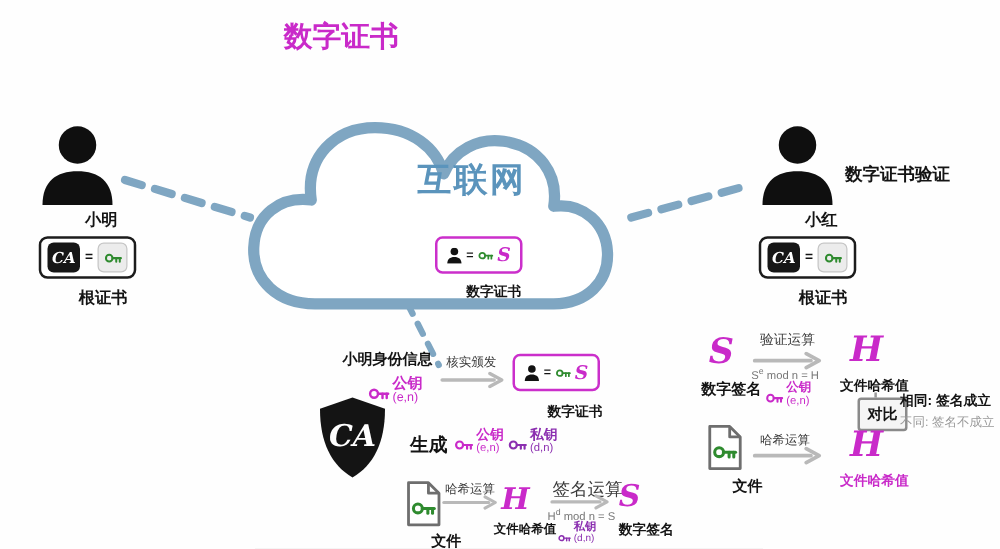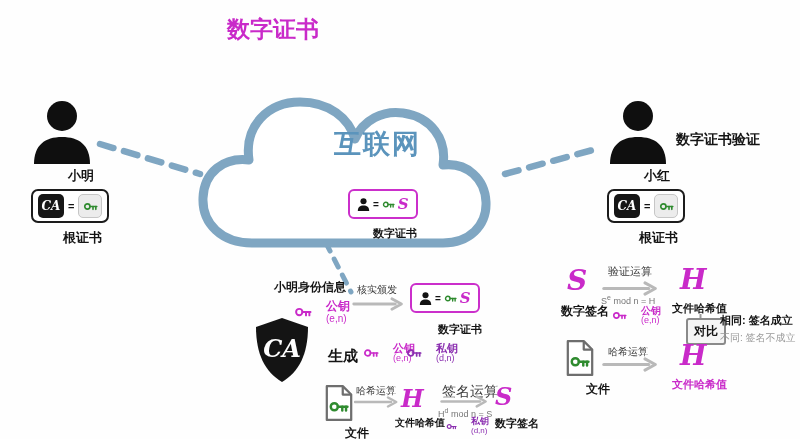--- a/index.html
+++ b/index.html
@@ -35,21 +35,21 @@
   .green{color:#2f8b2f}
   .magenta{color:#c92ac9}
   .purple{color:#8b2fb0}
   .ink{color:#121212}
   
   .cert-card{position:absolute;z-index:2;display:flex;align-items:center;gap:3px;background:#fff;border:2px solid #cb2fcb;border-radius:6px;padding:4px 7px}
   .sig-s{font-family:"DejaVu Serif",serif;font-style:italic;font-weight:bold;font-size:15px;color:#c92ac9}
   
   .bigvar{position:absolute;z-index:2;font-family:"DejaVu Serif",serif;font-style:italic;font-weight:bold;color:#c92ac9;line-height:1}
   
-  .key-group{position:absolute;z-index:2;display:flex;align-items:center;gap:14px;line-height:1.1;white-space:nowrap}
+  .key-group{position:absolute;z-index:2;display:flex;align-items:flex-end;gap:2px;line-height:1.1;white-space:nowrap}
   .kg-col{display:flex;flex-direction:column}
   .kg-name{font-weight:bold}
   
   .formula{position:absolute;z-index:2;font-size:9px;color:#777;white-space:nowrap}
   .formula .sup{font-size:7px;vertical-align:super}
   
   .cmp-box{position:absolute;z-index:2;background:#f5f5f5;border:2px solid #8a8a8a;border-radius:3px;padding:3px 6px;font-size:12px;font-weight:bold;white-space:nowrap}
   .arrow-svg{position:absolute;z-index:2}
   .defs-hidden{position:absolute;width:0;height:0;overflow:hidden}
 </style>

